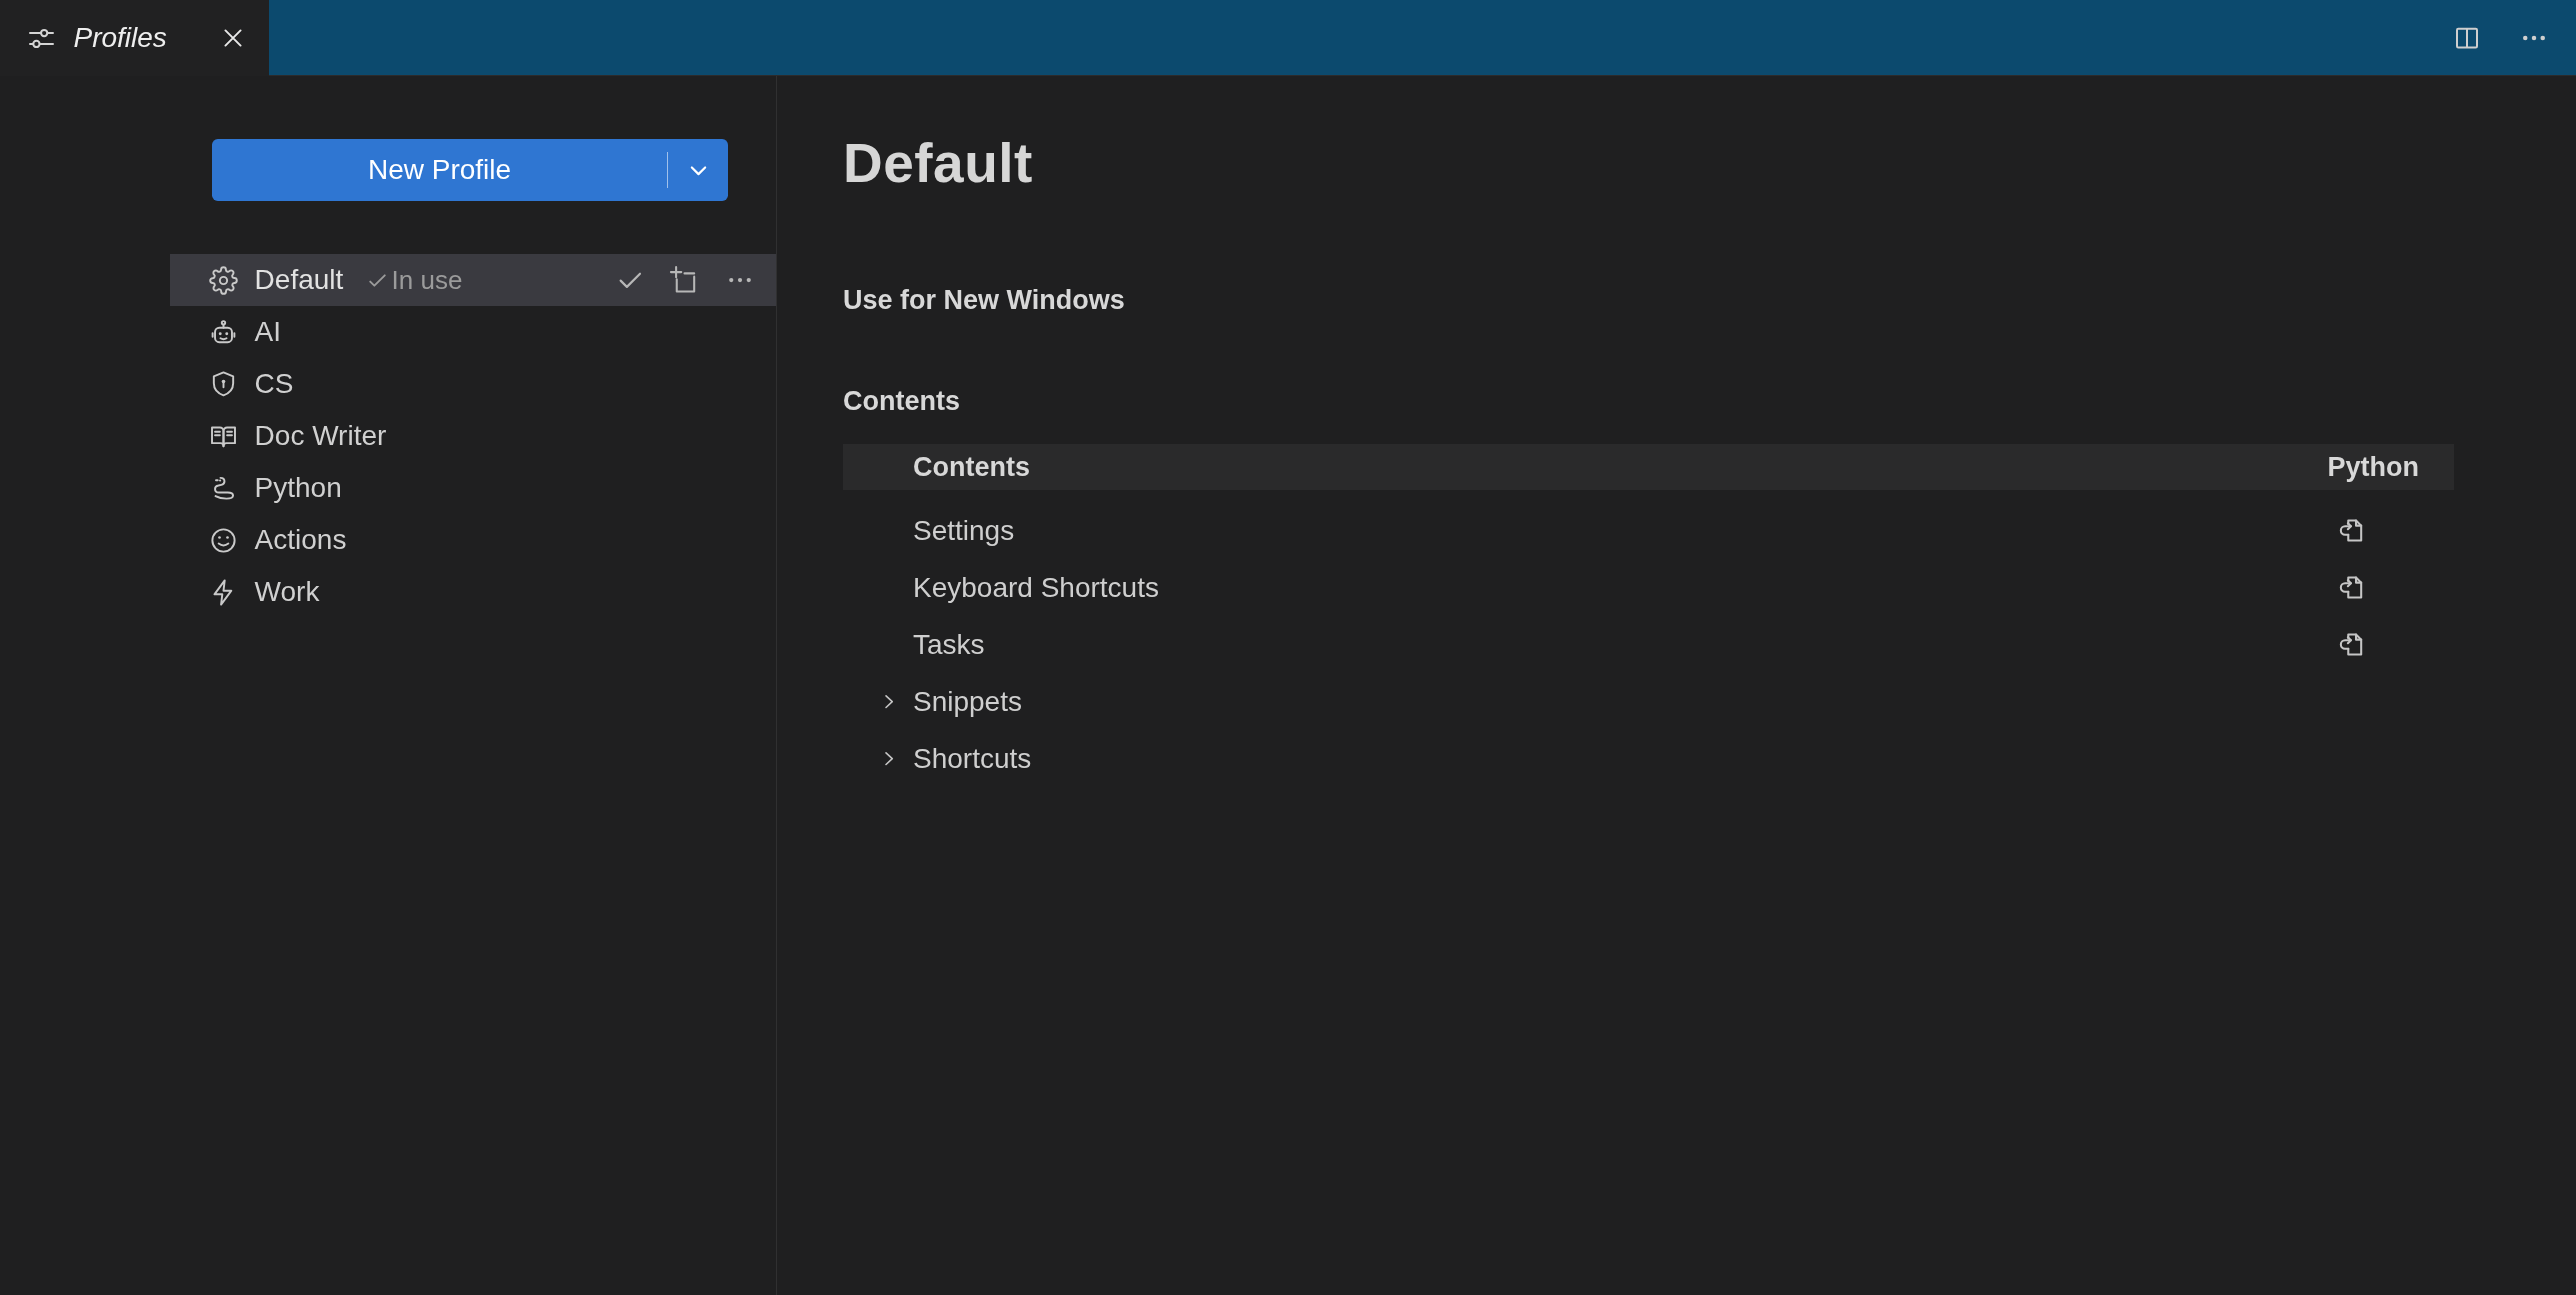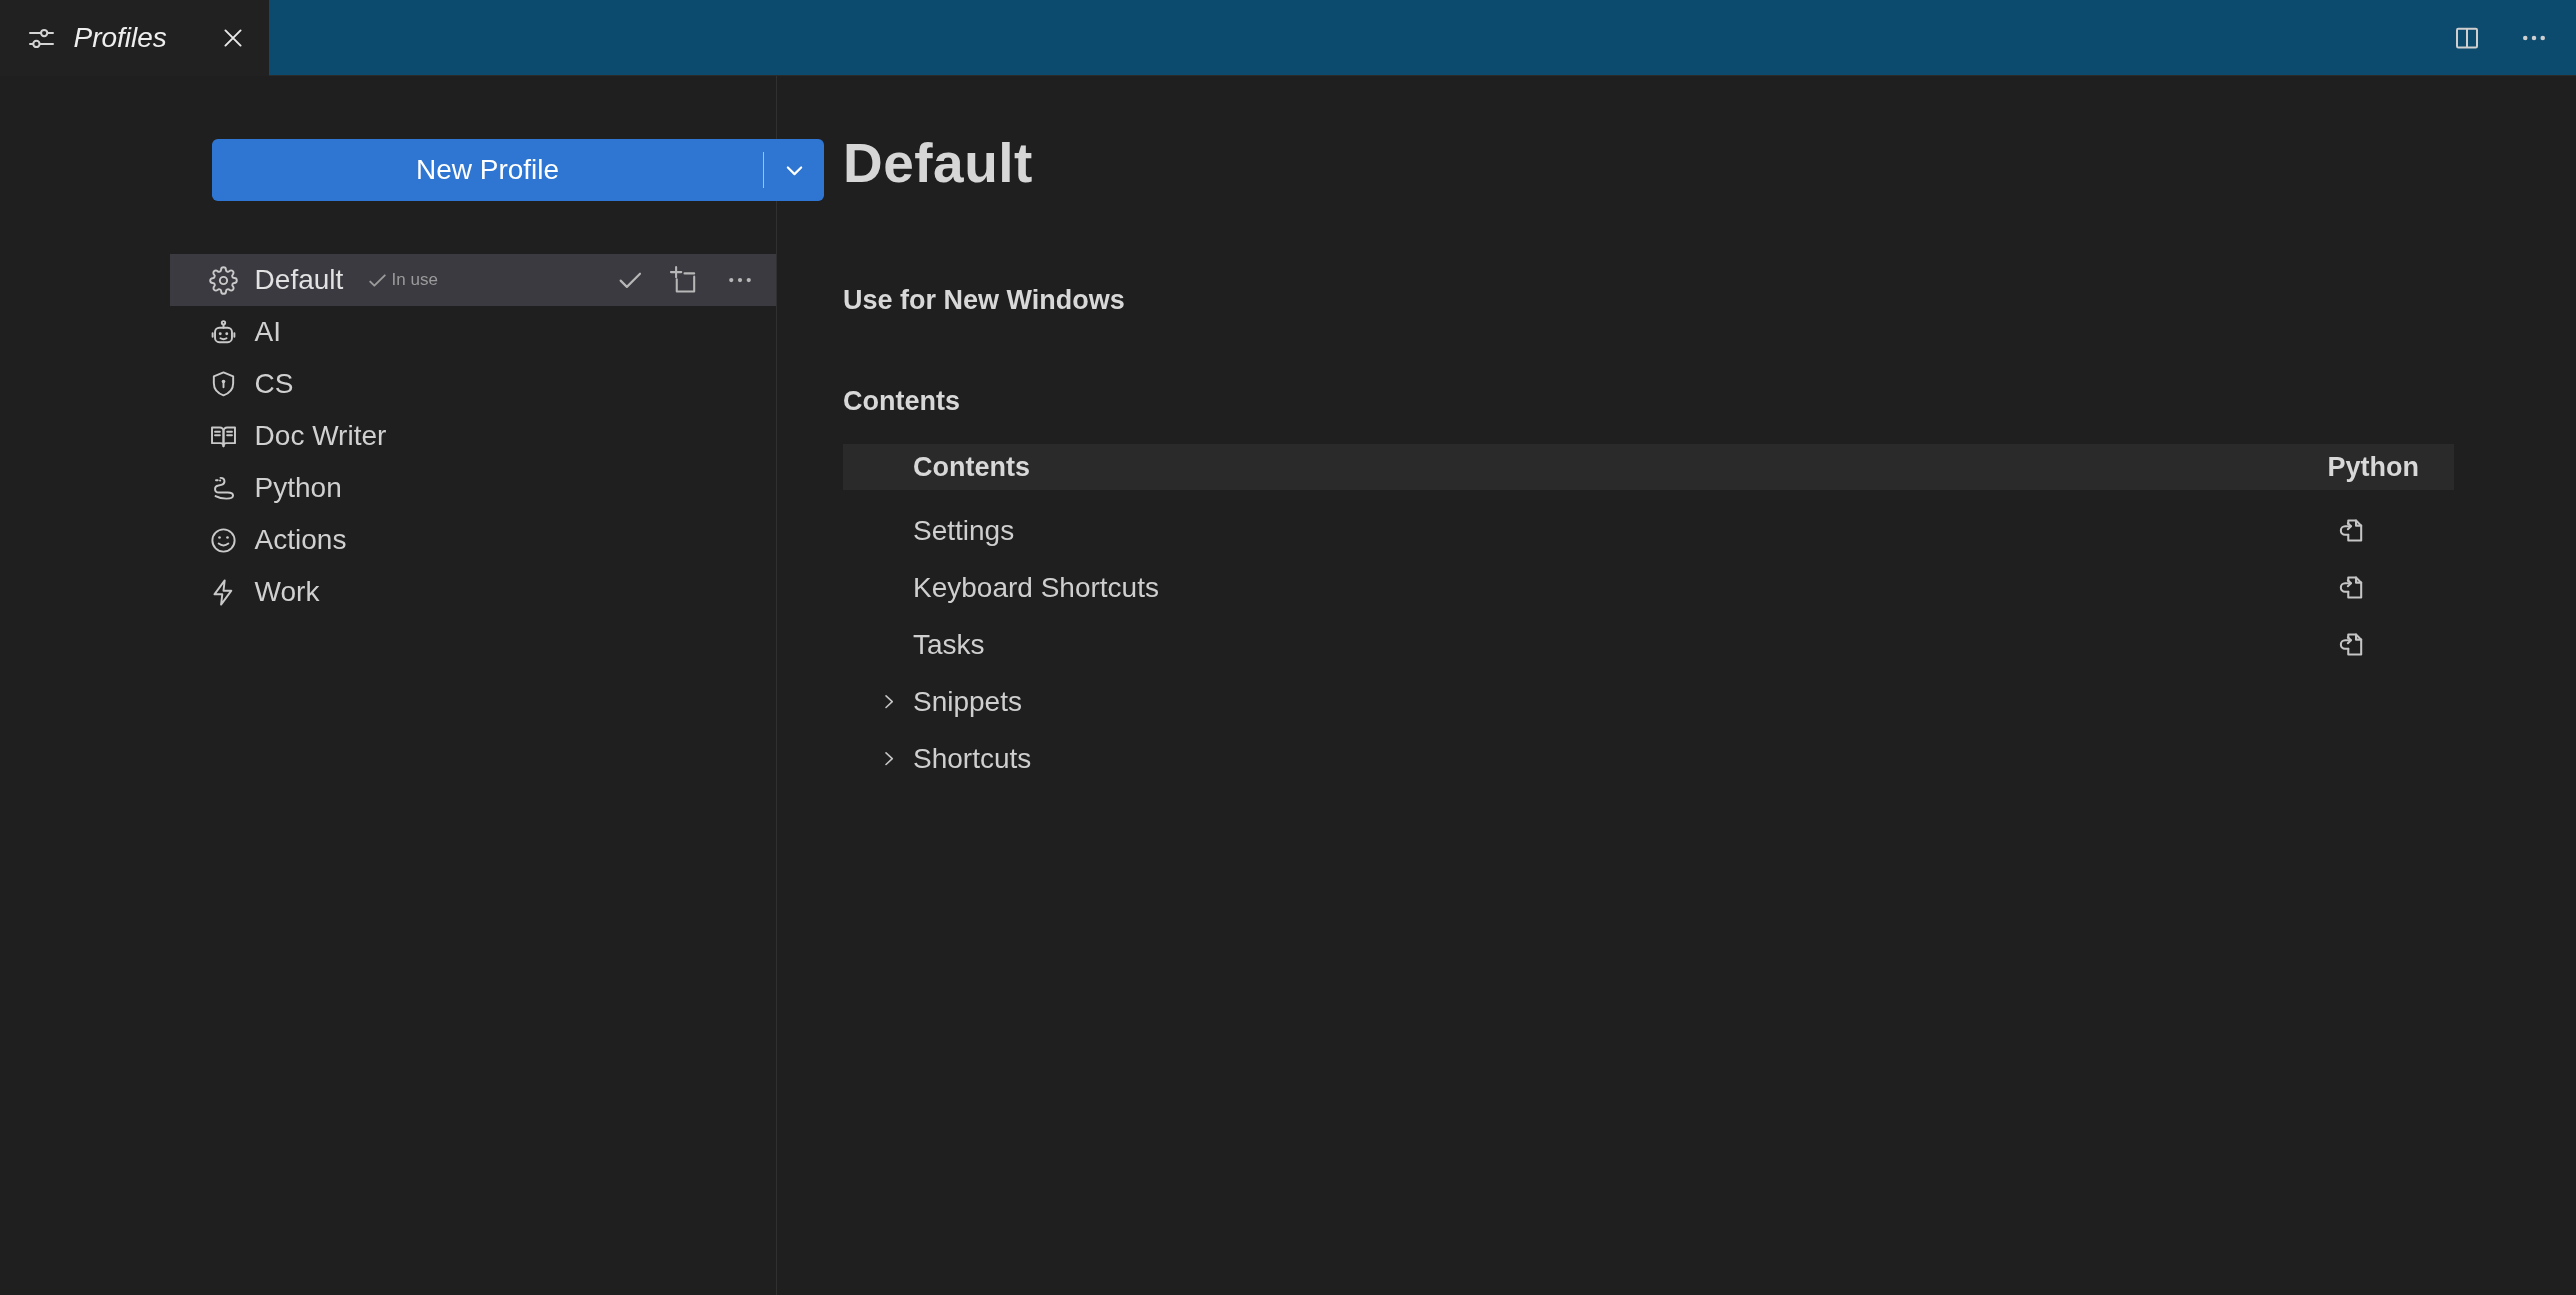--- a/index.html
+++ b/index.html
@@ -25,42 +25,42 @@
   }
   .icon-btn { background: none; border: none; cursor: pointer; padding: 1.9px; }
 
   
   .editor-body { display: flex; height: 1220px; }
   .left-pane { width: 777px; position: relative; border-right: 1px solid #303031; flex: none; }
   .right-pane { flex: 1; padding-left: 66px; }
 
   
   .new-profile {
-    position: absolute; left: 212px; top: 63px; width: 612px; height: 62px;
+    position: absolute; left: 212px; top: 63px; width: 516px; height: 62px;
     background: #2f76d2; border-radius: 5.8px; display: flex; overflow: hidden;
     border: none; padding: 0; cursor: pointer;
   }
   .np-main {
     flex: 1; display: flex; align-items: center; justify-content: center;
     color: #ffffff; font-size: 28px; cursor: pointer;
   }
   .np-divider { width: 1px; background: rgba(255,255,255,.55); margin: 12.7px 0; }
   .np-chevron { width: 60px; display: flex; align-items: center; justify-content: center; cursor: pointer; }
 
   
   .profile-list { position: absolute; top: 178px; left: 0; right: 0; }
   .profile-row {
     height: 52px; margin-left: 170px; display: flex; align-items: center;
     padding: 0 19.5px 0 39px; cursor: pointer;
   }
   .profile-row.selected { background: #3a3a40; }
   .p-icon { width: 29px; height: 29px; margin-right: 16.6px; flex: none; }
   .p-name { font-size: 28px; color: #d0d0d0; }
   .profile-row.selected .p-name { color: #e2e2e2; }
-  .in-use { display: flex; align-items: center; margin-left: 21.4px; color: #9b9b9b; font-size: 17px; gap: 1.9px; }
+  .in-use { display: flex; align-items: center; margin-left: 21.4px; color: #9b9b9b; font-size: 26px; gap: 1.9px; }
   .row-actions { margin-left: auto; display: flex; align-items: center; gap: 20.5px; }
 
   
   .page-title { margin-top: 55px; font-size: 55px; font-weight: 700; color: #d6d6d6; letter-spacing: 0.5px; }
   .section-heading { font-size: 27px; font-weight: 700; color: #d8d8d8; }
   .sh-windows { margin-top: 90px; }
   .checkbox-row { margin-top: 18.5px; display: flex; align-items: center; gap: 27px; }
   .checkbox {
     width: 39px; height: 39px; border-radius: 7.8px; background: #2d2d2f;
     border: 1.9px solid #3f3f42; cursor: pointer; flex: none;

